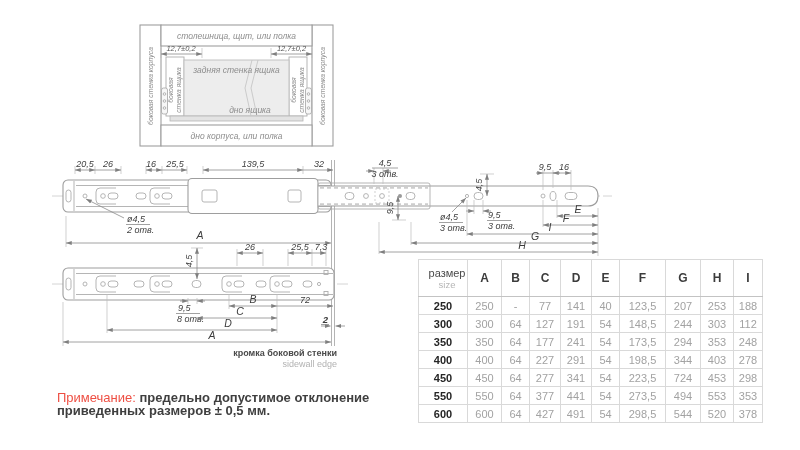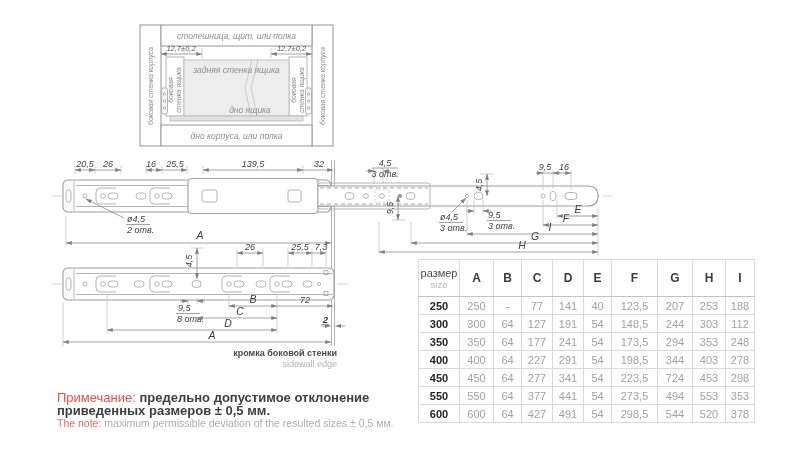--- a/index.html
+++ b/index.html
@@ -20,21 +20,21 @@
   .out{stroke:#9e9e9e;stroke-width:1.1;fill:#ffffff;}
   .feat{stroke:#adadad;stroke-width:0.9;fill:none;}
   .featf{stroke:#adadad;stroke-width:0.9;fill:#f7f7f7;}
   .cl{stroke:#c9c9c9;stroke-width:0.8;stroke-dasharray:11 3 2 3;fill:none;}
   .balls{stroke:#cdcdcd;stroke-width:2.4;stroke-dasharray:4 3;fill:none;}
   .brk{stroke:#c6c6c6;stroke-width:0.9;fill:none;}
 
   .spec-table{position:absolute;left:418px;top:259px;border-collapse:collapse;background:#fff;}
   .spec-table th,.spec-table td{border:1px solid #d9d9d9;text-align:center;padding:0;}
   .spec-table thead th{height:36px;font-size:12px;font-weight:bold;color:#3c3c3c;}
-  .spec-table thead th.size-h{font-weight:normal;}
+  .spec-table thead th.size-h{font-weight:normal;padding-left:8px;}
   .size-ru{display:block;font-size:11px;color:#4a4a4a;line-height:12px;}
   .size-en{display:block;font-size:9.5px;color:#b5b5b5;line-height:11px;}
   .spec-table tbody td{height:17px;font-size:11px;color:#a2a2a2;}
   .spec-table tbody td.row-size{font-weight:bold;color:#262626;}
   .spec-table thead th{border-bottom:1px solid #c3c3c3;}
 
   .notes{position:absolute;left:57px;top:391px;width:390px;line-height:13px;}
   .note-ru{font-size:13px;color:#3f3f3f;font-weight:bold;}
   .note-en{font-size:10.5px;color:#aeaeae;}
   .note-label-ru{color:#ee4f43;font-weight:normal;}
@@ -457,17 +457,13 @@
         <td>378</td>
       </tr>
     </tbody>
 </table>
 
 <div class="notes">
   <div class="note-ru">
     <span class="note-label-ru">Примечание:</span>
     <span>предельно допустимое отклонение приведенных размеров ± 0,5 мм.</span>
   </div>
-  <div class="note-en">
-    <span class="note-label-en">The note:</span>
-    <span>maximum permissible deviation of the resulted sizes ± 0,5 мм.</span>
-  </div>
 </div>
 
 </body></html>

